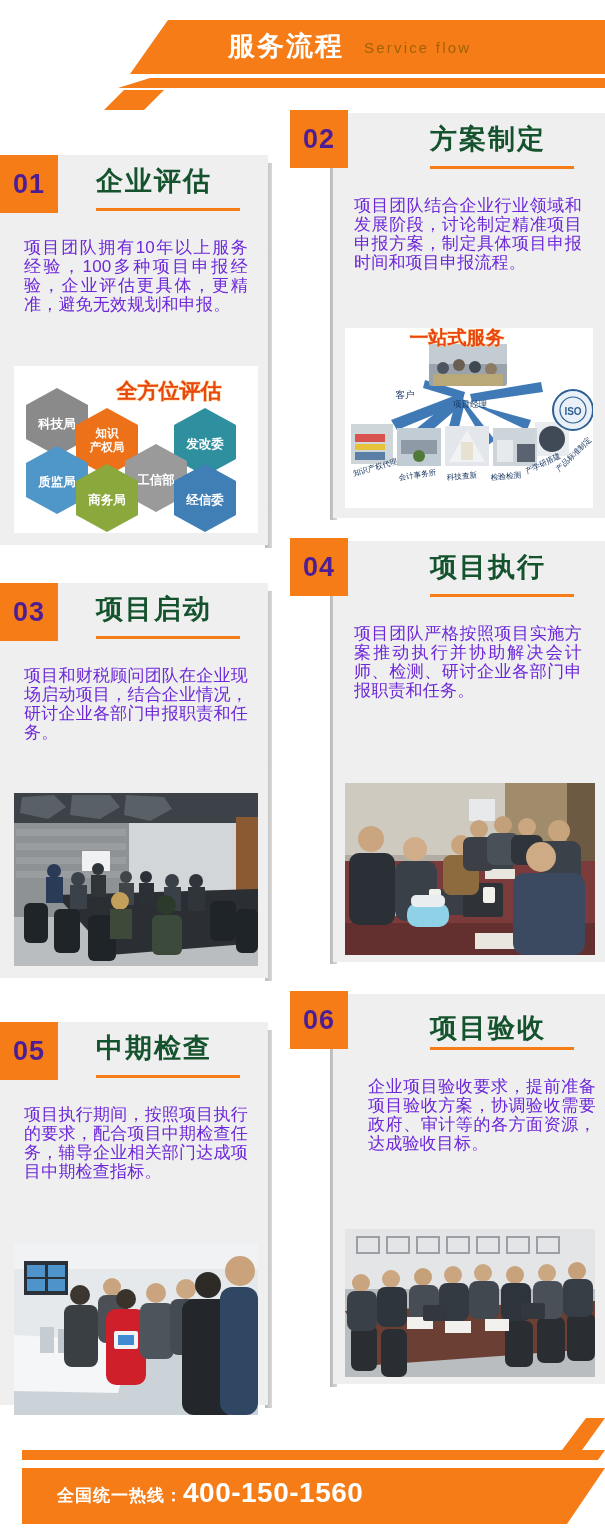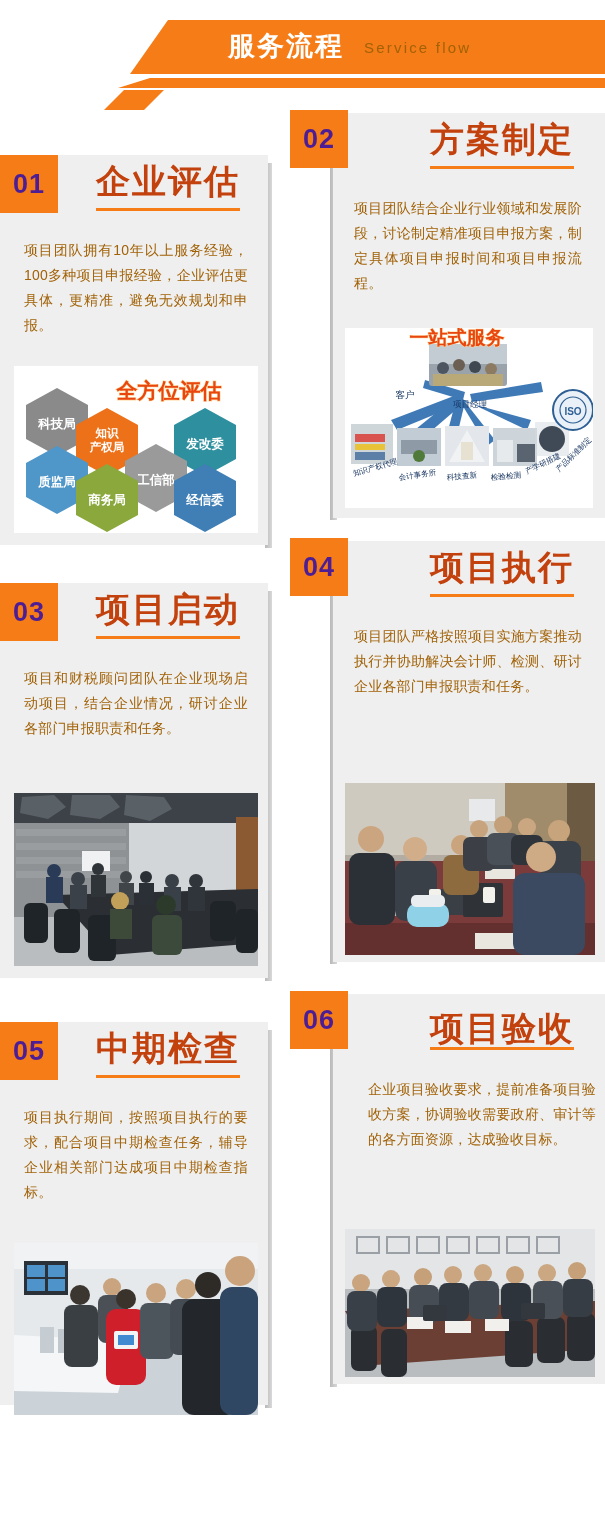--- a/index.html
+++ b/index.html
@@ -44,29 +44,29 @@
   .card-shadow {
     position: absolute; background: linear-gradient(90deg,#b9b9b9,#d8d8d8);
   }
   .badge {
     position: absolute; width: 58px; height: 58px; background: #f57c16;
     color: #4c1d95; font-size: 27px; font-weight: bold;
     display: flex; align-items: center; justify-content: center;
     letter-spacing: 1px; z-index: 5;
   }
   .card-title {
-    position: absolute; color: #c2410c; font-size: 34px; font-weight: bold;
+    position: absolute; color: #14532d; font-size: 27px; font-weight: bold;
     letter-spacing: 2px; white-space: nowrap; line-height: 32px;
   }
   .title-rule {
     position: absolute; height: 3px; background: #f57c16;
   }
   .card-body {
-    position: absolute; color: #a16207; font-size: 14px;
-    line-height: 25px; letter-spacing: 0.2px; text-align: justify;
+    position: absolute; color: #6d28d9; font-size: 17px;
+    line-height: 19px; letter-spacing: 0.2px; text-align: justify;
   }
 
   
   .photo { position: absolute; overflow: hidden; background: #b7bcc0; }
   .photo svg { display: block; width: 100%; height: 100%; }
 
   
   .hexwrap { position: absolute; background: #ffffff; overflow: hidden; }
   .hexwrap svg { display: block; width: 100%; height: 100%; }
 
@@ -467,14 +467,21 @@
           <rect x="100" y="92" width="26" height="12"></rect>
         <rect x="140" y="90" width="24" height="12"></rect>
       </g>
       <g fill="#33383e">
         <rect x="78" y="76" width="24" height="16" rx="2"></rect>
         <rect x="176" y="74" width="24" height="16" rx="2"></rect>
       </g>
     </svg>
   </div>
 
+  <div class="footer-wrap">
+    <div class="footer-nose"></div>
+    <div class="footer-bar2"></div>
+    <div class="footer-main"></div>
+    <div class="footer-label">全国统一热线：</div>
+    <div class="footer-phone">400-150-1560</div>
+  </div>
 
 </div>
 
 </body></html>

